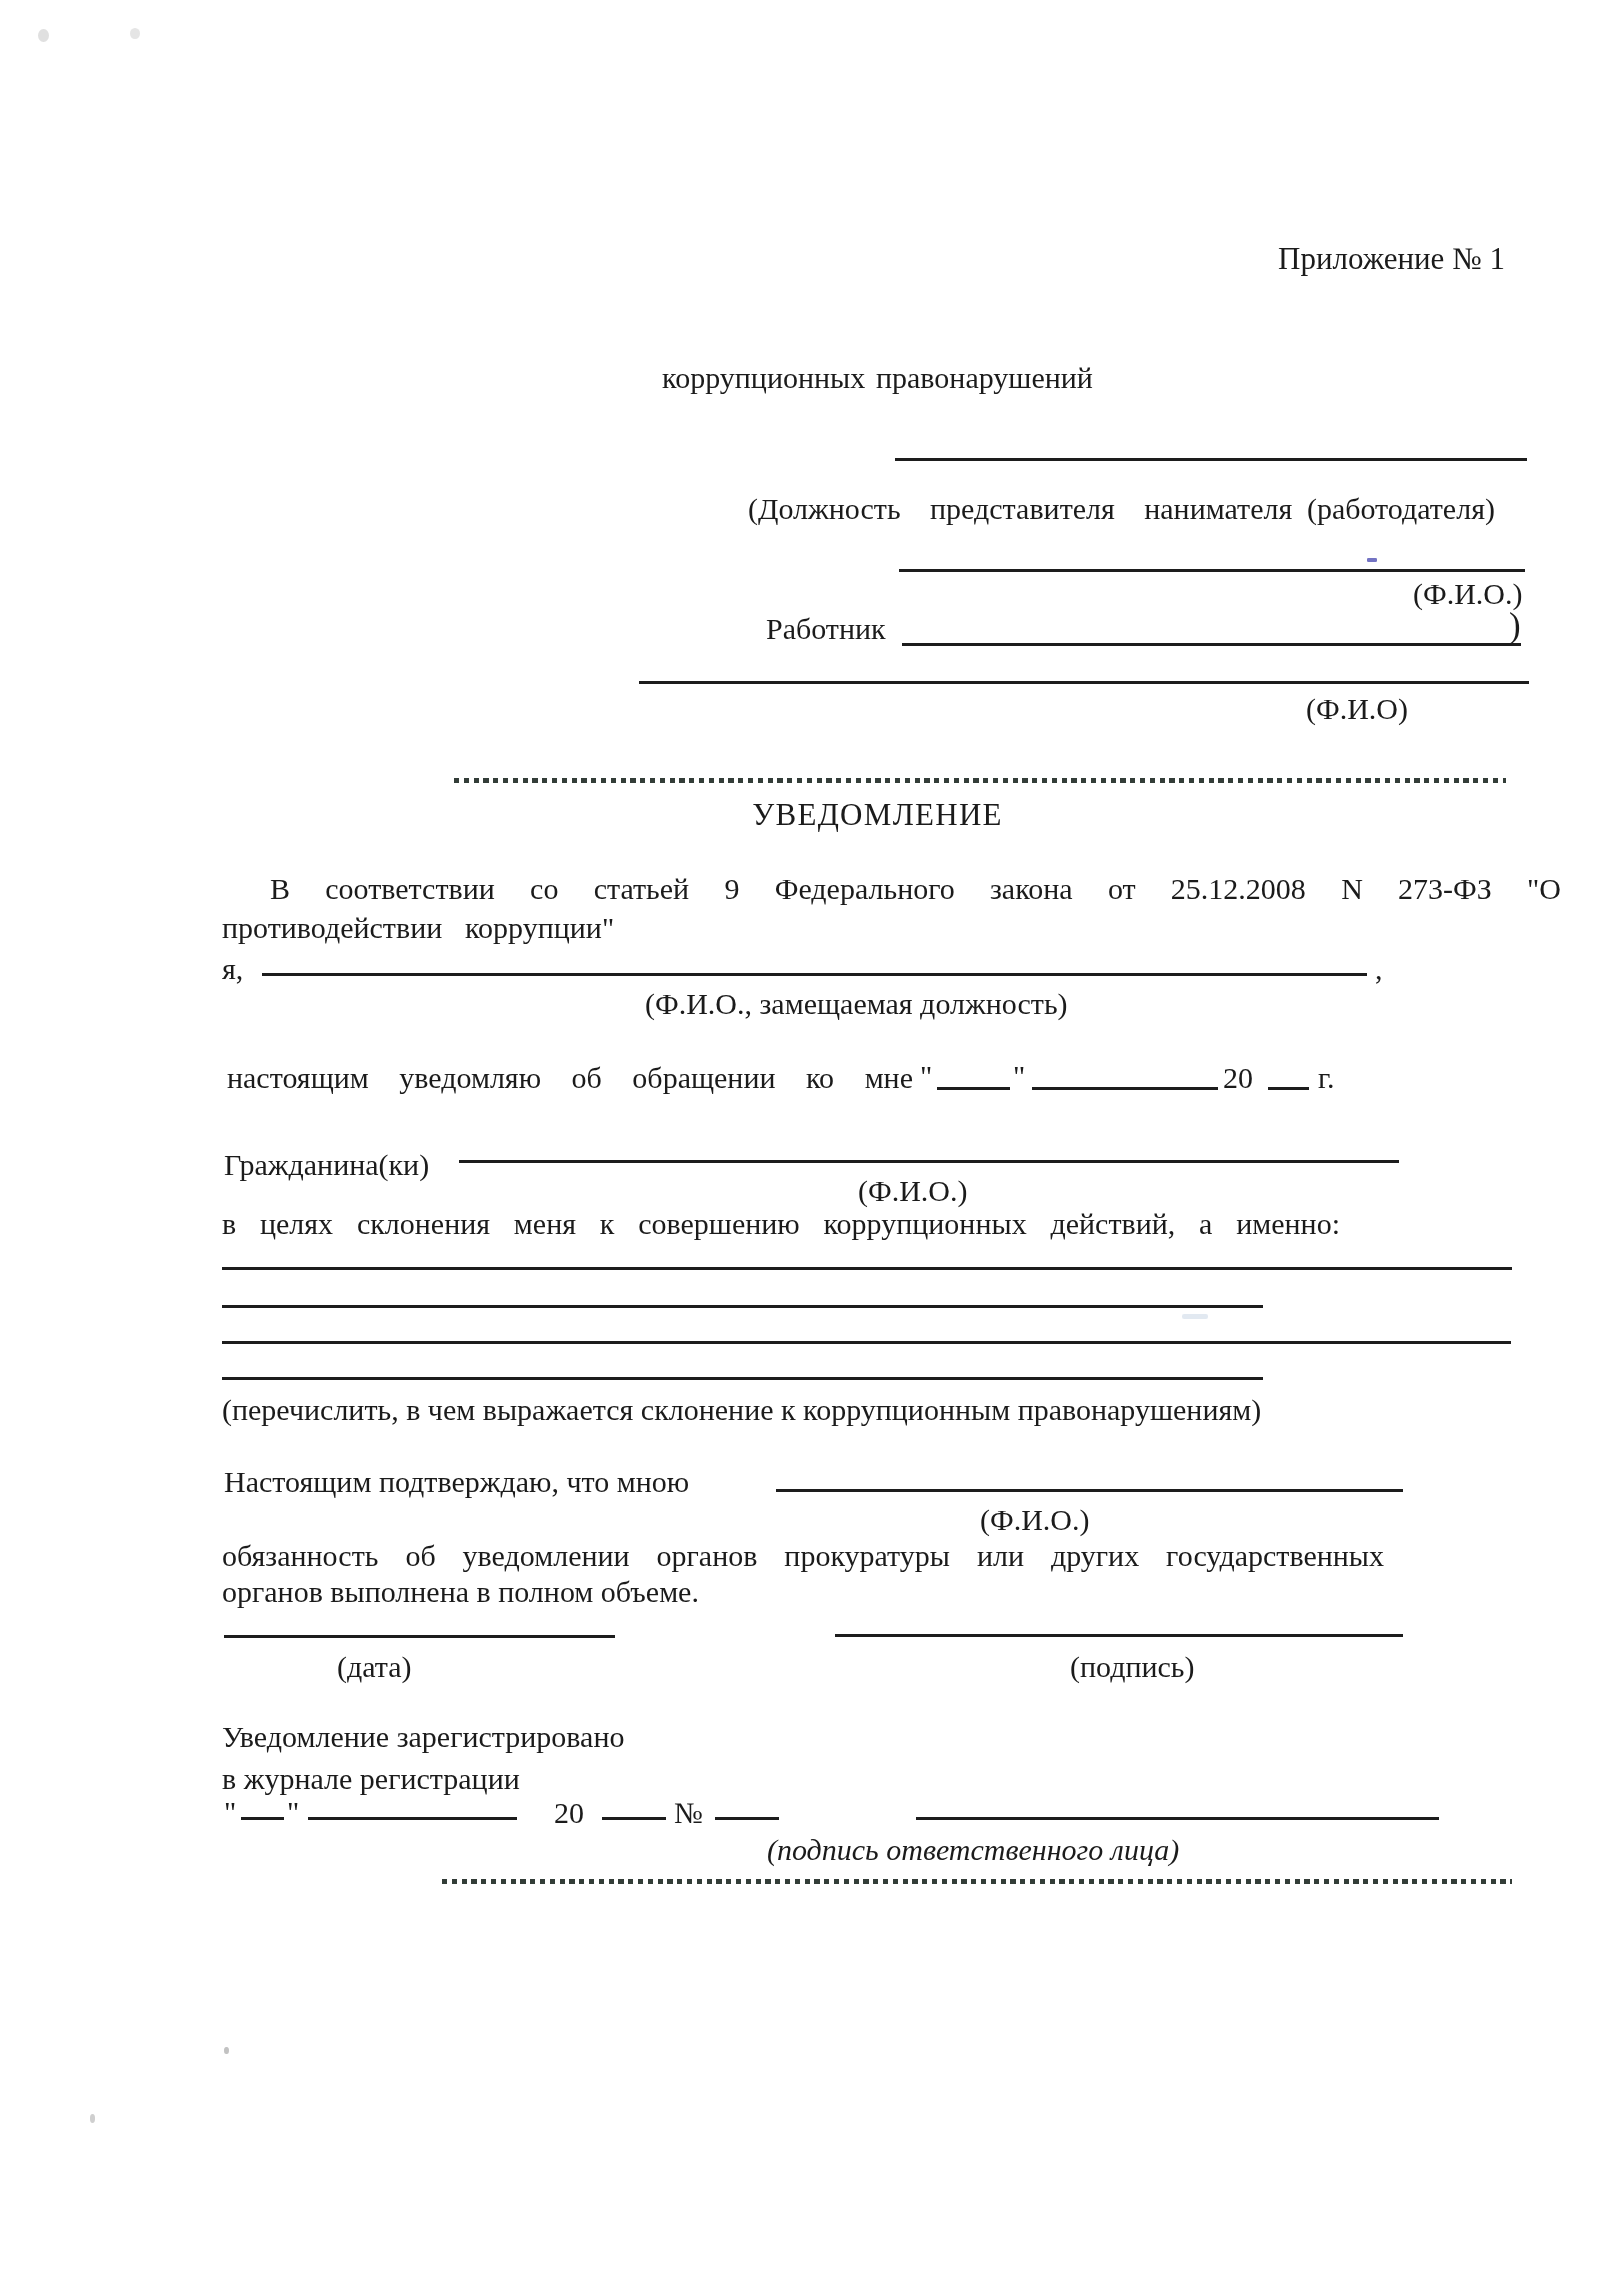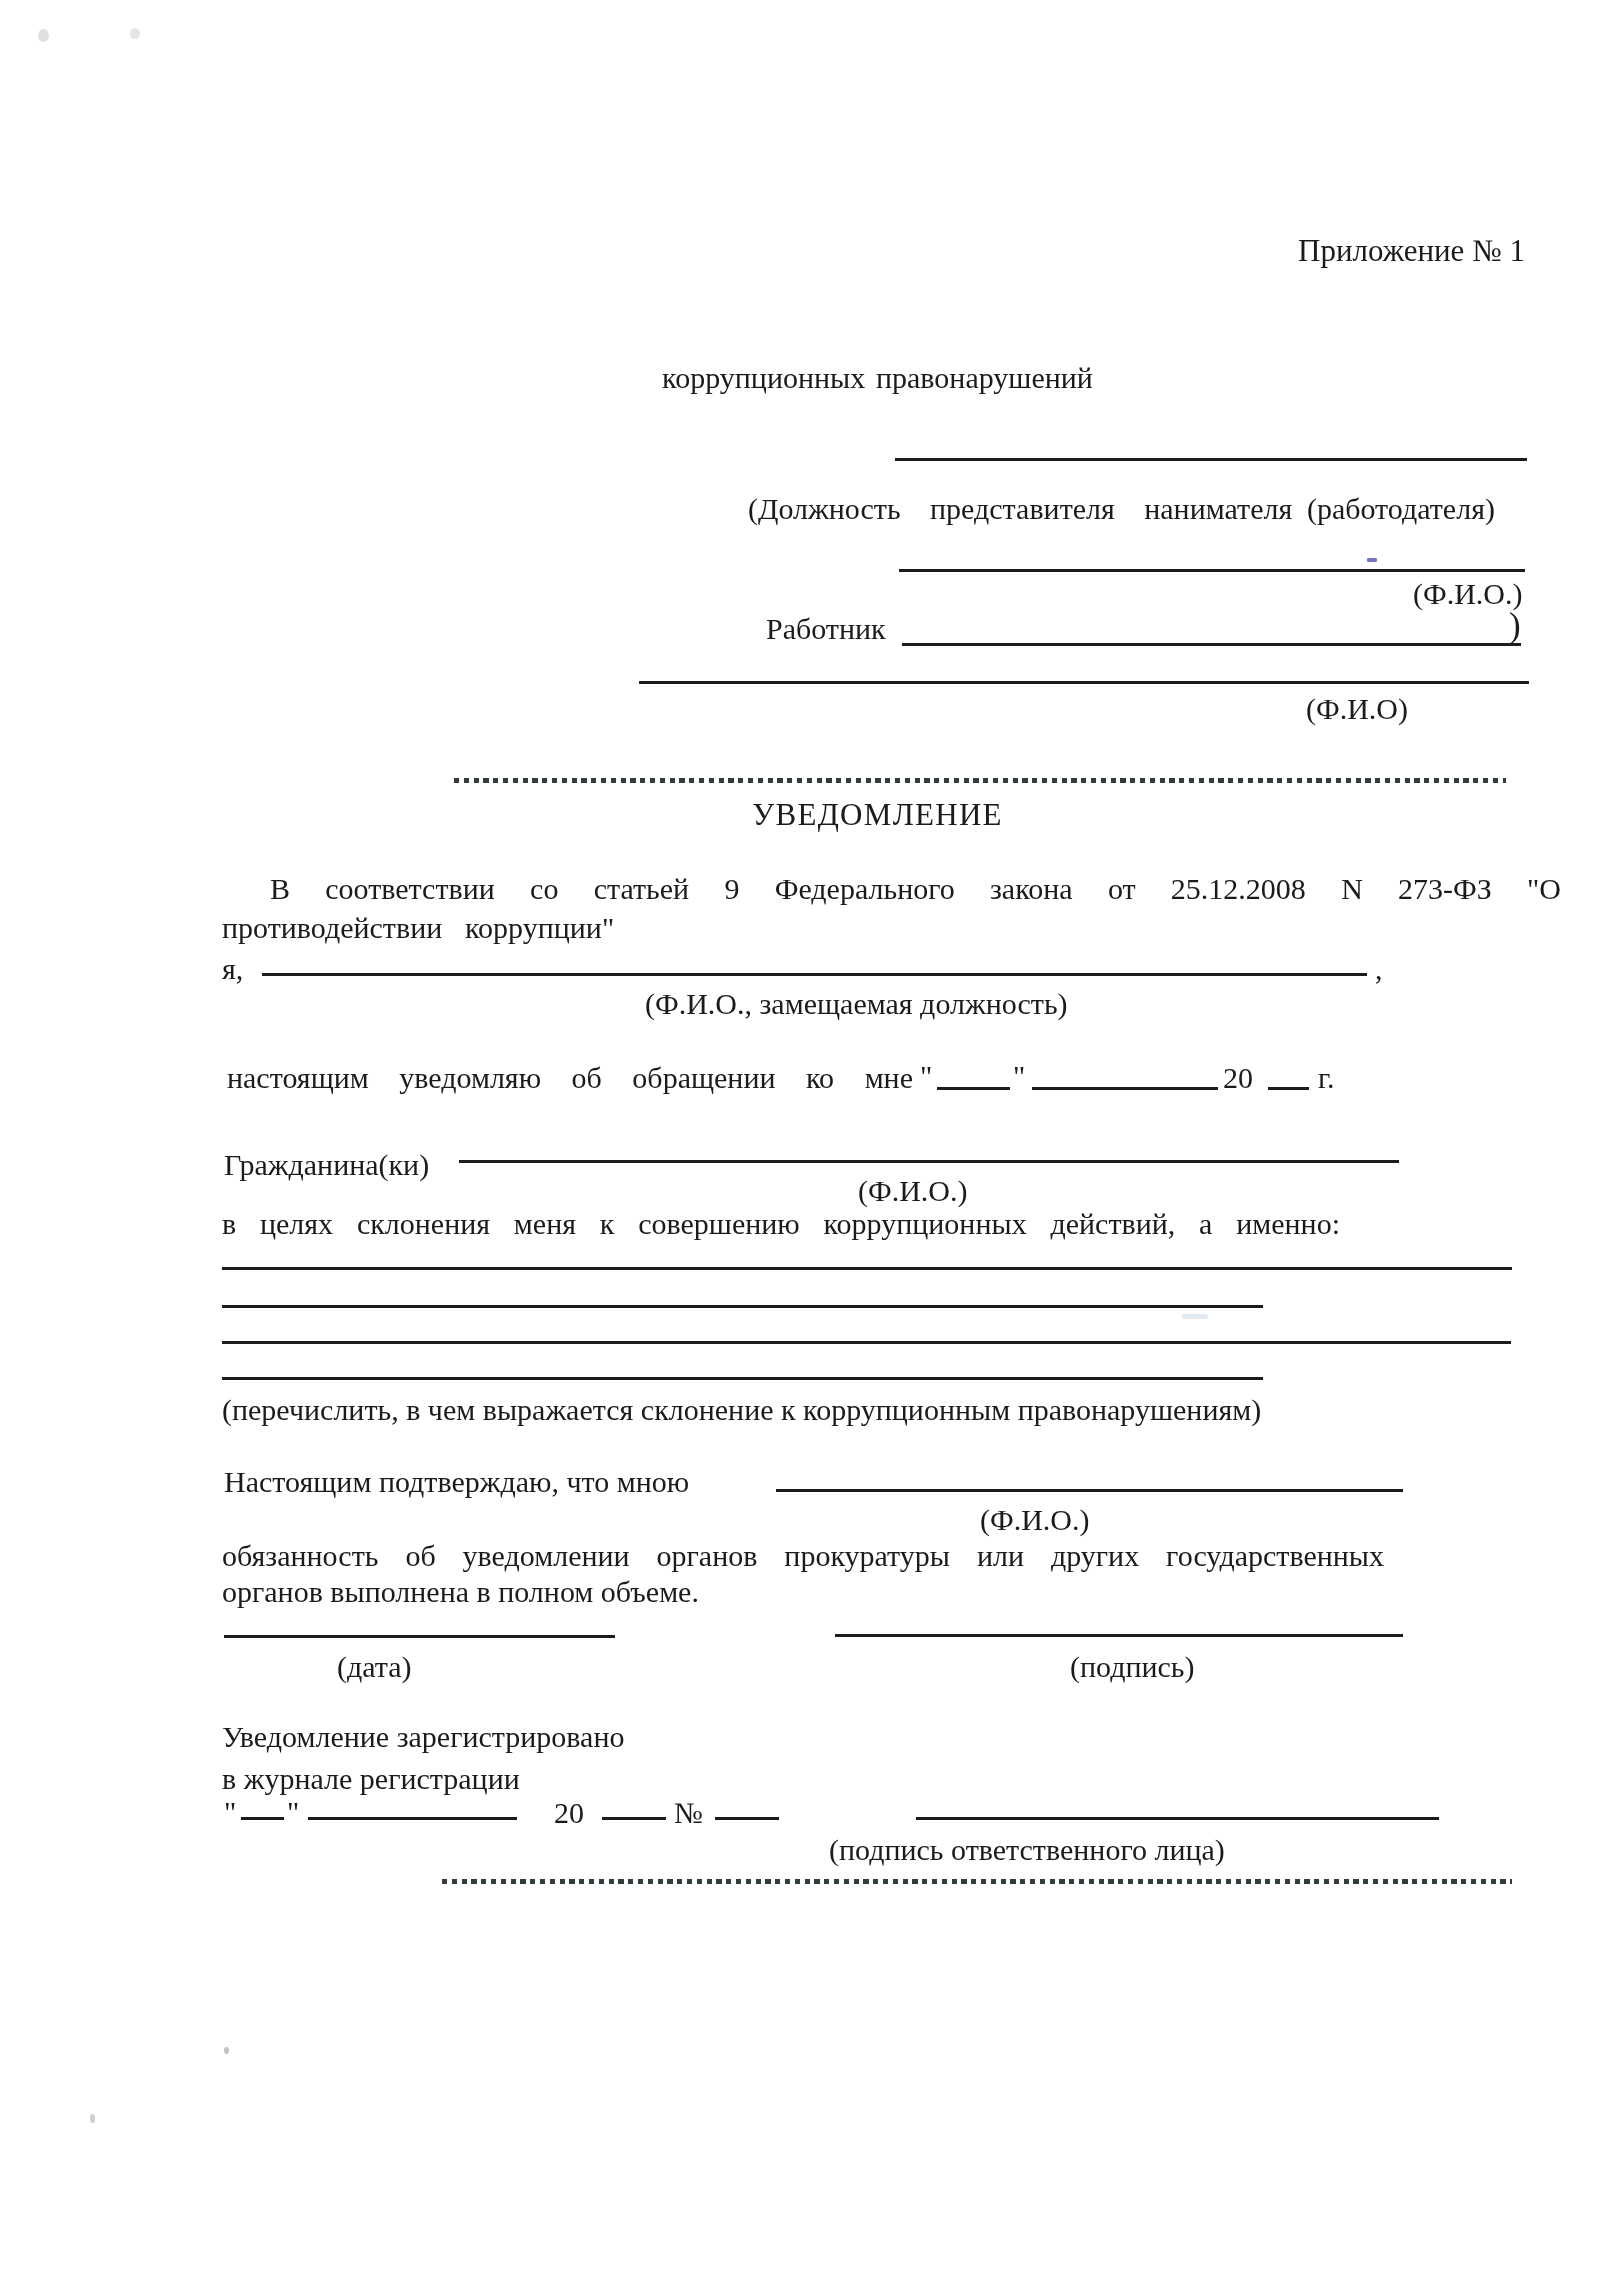--- a/index.html
+++ b/index.html
@@ -28,21 +28,21 @@
 
 <div class="page">
 
   <div class="speck" style="left:38px;top:29px;width:10.5px;height:13px;background:#c7c7c7;opacity:.55;"></div>
   <div class="speck" style="left:130px;top:27.5px;width:9.8px;height:11px;background:#cccccc;opacity:.5;"></div>
   <div class="speck" style="left:1367px;top:558px;width:9.8px;height:3.9px;background:#5a5ab8;opacity:.85;border-radius:1.3px;"></div>
   <div class="speck" style="left:1182px;top:1314px;width:26px;height:5.2px;background:#dbe3ee;opacity:.8;border-radius:2px;"></div>
   <div class="speck" style="left:224px;top:2047px;width:4.6px;height:7.2px;background:#9a9a9a;opacity:.6;"></div>
   <div class="speck" style="left:90px;top:2114px;width:5.2px;height:8.5px;background:#a8a8a8;opacity:.55;"></div>
 
-  <div class="t big" style="left:1278px;top:232px;margin-left:20px;">Приложение № 1</div>
+  <div class="t big" style="left:1278px;top:240px;">Приложение № 1</div>
 
   <div class="t center" style="left:223px;top:360px;width:1309px;word-spacing:3.3px;">коррупционных правонарушений</div>
 
   <div class="uline" style="left:895px;top:458px;width:632px;"></div>
   <div class="t" style="left:748px;top:491px;word-spacing:7.2px;">(Должность  представителя  нанимателя (работодателя)</div>
 
   <div class="uline" style="left:899px;top:569px;width:626px;"></div>
   <div class="t" style="left:1413px;top:576px;">(Ф.И.О.)</div>
 
   <div class="t" style="left:766px;top:611px;">Работник</div>
@@ -103,18 +103,18 @@
   <div class="t" style="left:224px;top:1794px;">"</div>
   <div class="uline" style="left:241px;top:1817px;width:43px;"></div>
   <div class="t" style="left:287px;top:1794px;">"</div>
   <div class="uline" style="left:308px;top:1817px;width:209px;"></div>
   <div class="t" style="left:554px;top:1795px;">20</div>
   <div class="uline" style="left:602px;top:1817px;width:64px;"></div>
   <div class="t" style="left:674px;top:1795px;">№</div>
   <div class="uline" style="left:715px;top:1817px;width:64px;"></div>
 
   <div class="uline" style="left:916px;top:1817px;width:523px;"></div>
-  <div class="t" style="left:829px;top:1832px;">(подпись ответственного лица)</div>
+  <div class="t" style="left:767px;top:1832px;font-style:italic;">(подпись ответственного лица)</div>
 
   <div class="dashes" style="left:442px;top:1879px;width:1070px;"></div>
 
 </div>
 
 
 </body></html>

